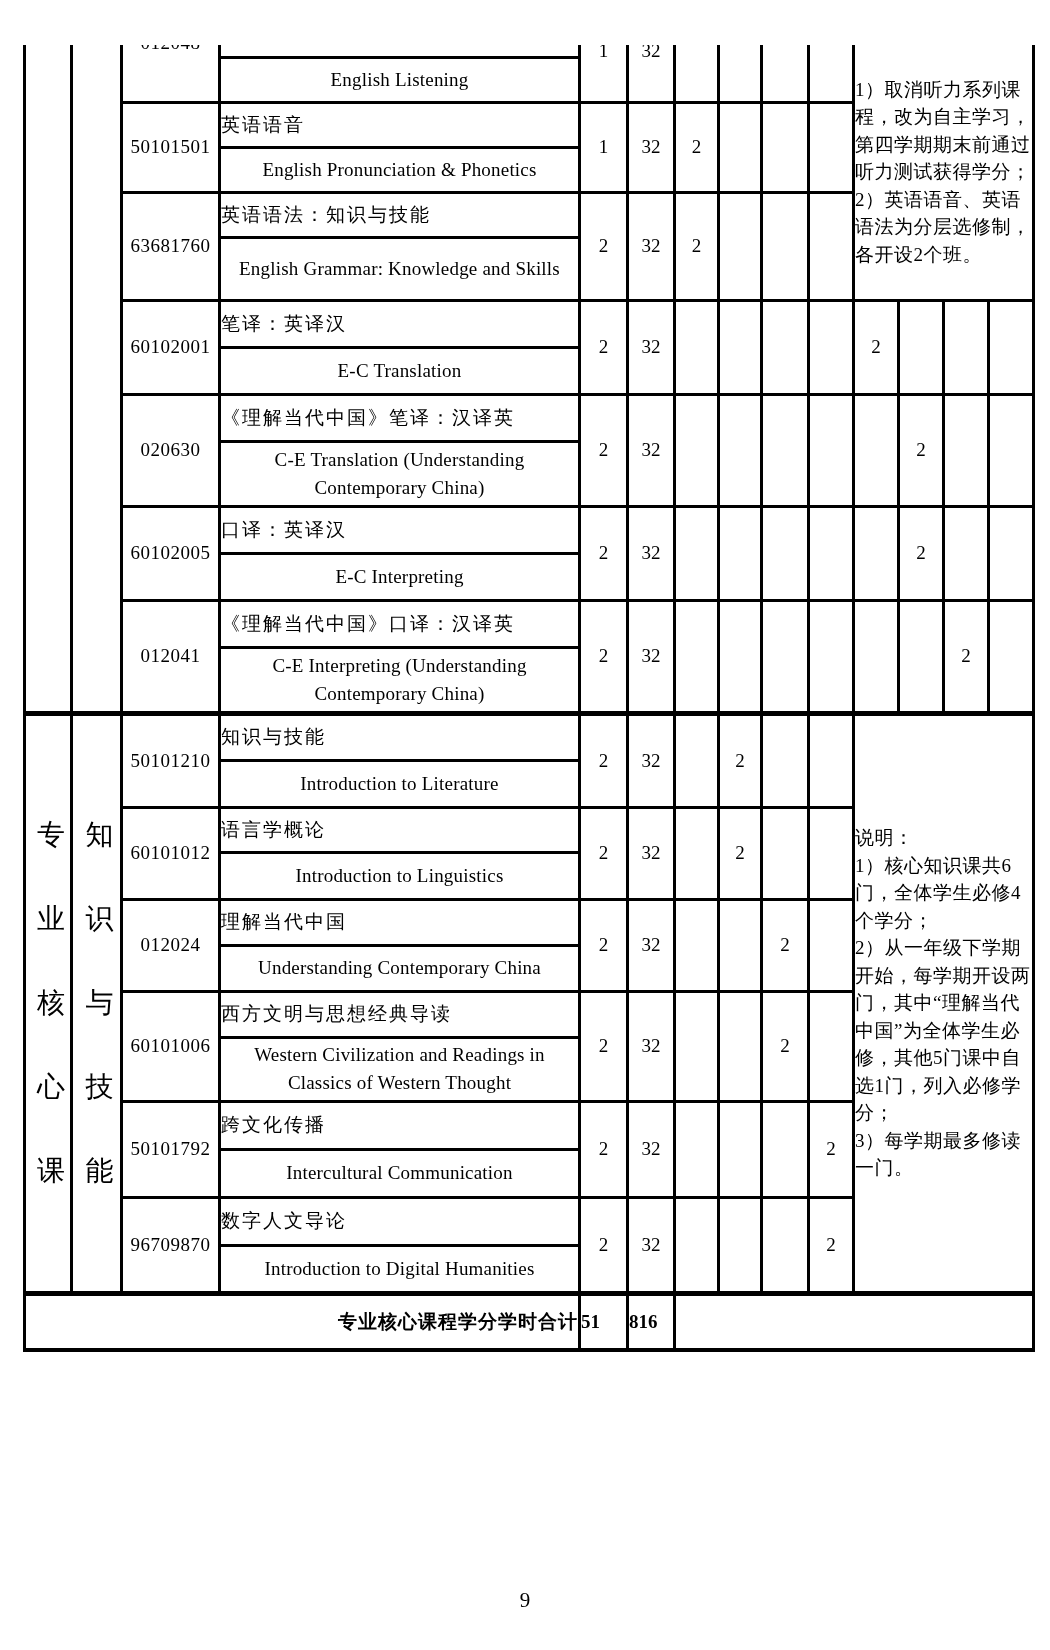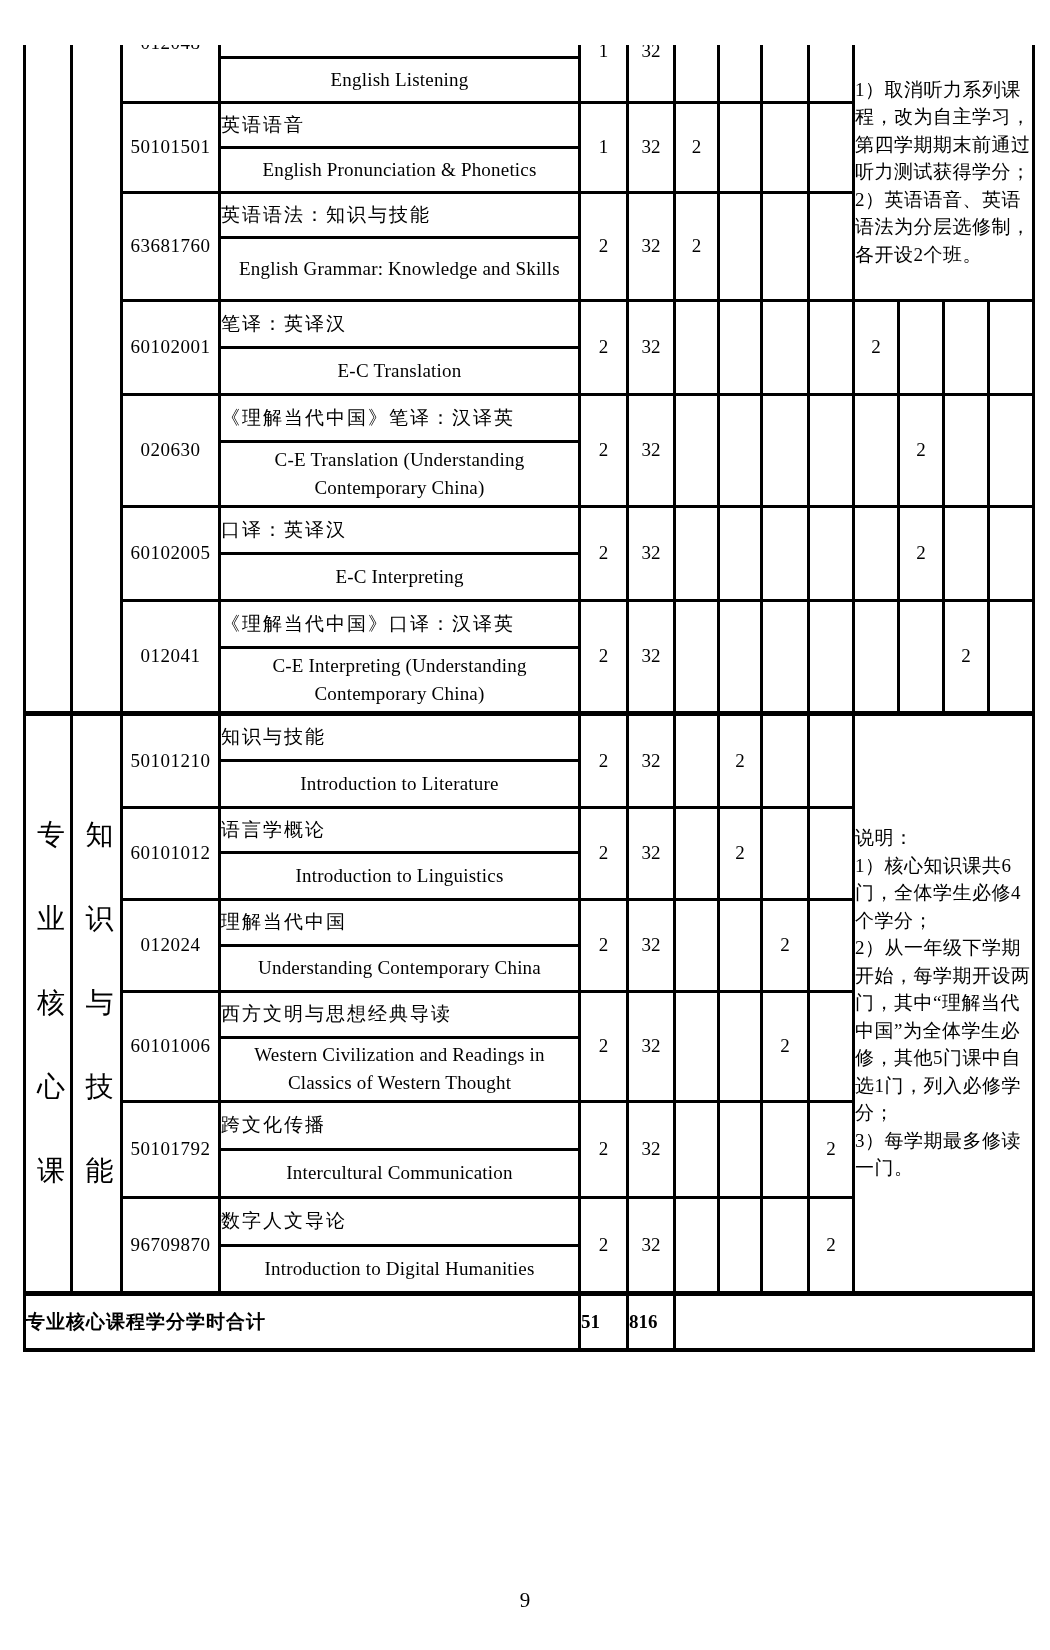--- a/index.html
+++ b/index.html
@@ -32,21 +32,21 @@
   .vlabel{
     width:22px;margin:0 auto;word-break:break-all;
     line-height:84px;font-size:28px;text-align:center;
   }
   td.clip{position:relative;}
   td.clip .half{
     position:absolute;left:0;right:0;text-align:center;line-height:22px;
   }
   .half.deep{top:-13px;}
   .half.slight{top:-5px;}
-  td.total-label{font-weight:bold;text-align:left;letter-spacing:1px;font-size:19.5px;margin-left:32px;}
+  td.total-label{font-weight:bold;text-align:right;letter-spacing:1px;font-size:19.5px;margin-left:32px;}
   td.total-num{font-weight:bold;text-align:left;}
   .pageno{
     position:absolute;left:465px;top:1588px;width:120px;
     text-align:center;font-size:21px;
   }
 </style>
 </head>
 <body>
 
 <div class="page">

